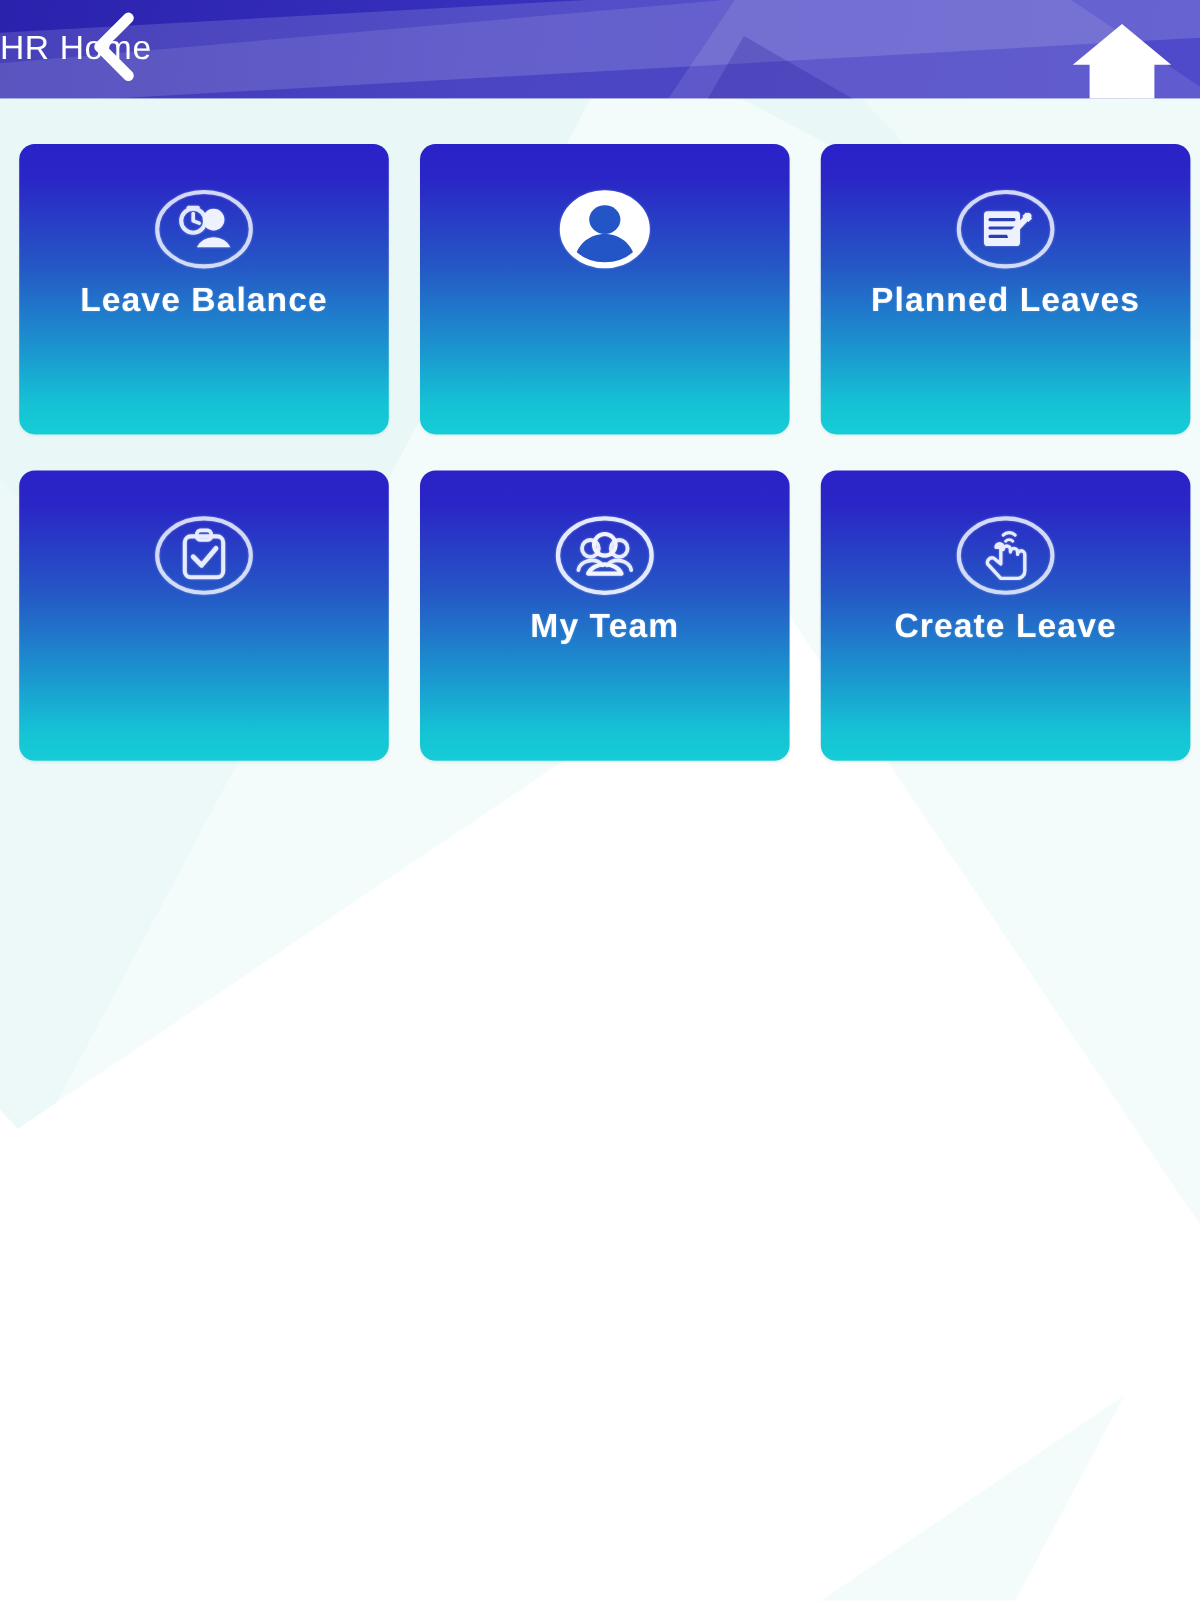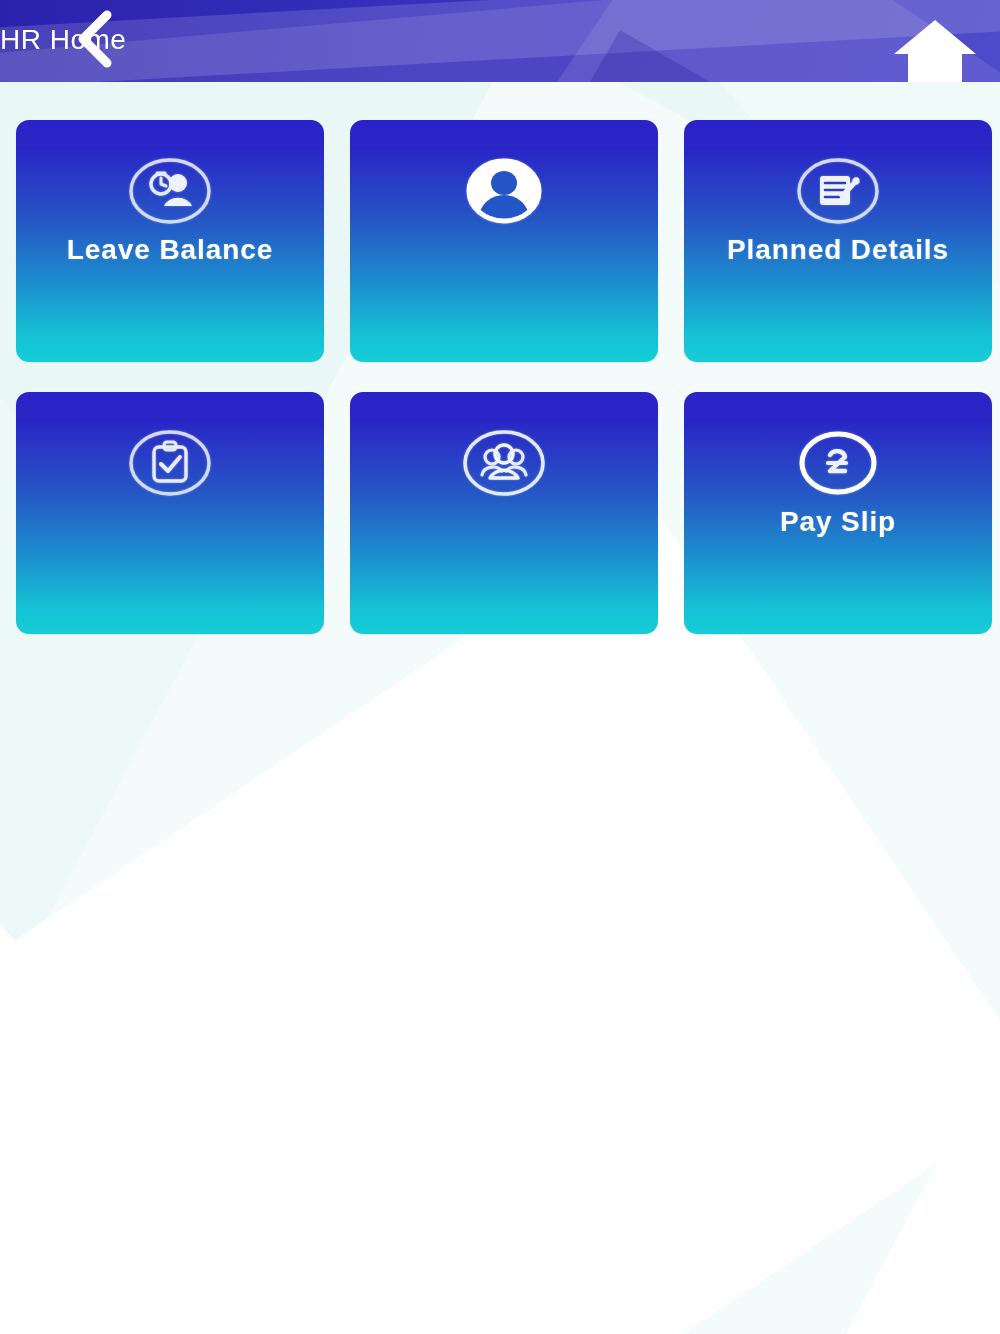--- a/index.html
+++ b/index.html
@@ -288,21 +288,21 @@
     <div class="tile">
       <div class="tile-icon">
         <svg width="88" height="74" viewBox="0 0 88 74">
           <ellipse cx="44" cy="37" rx="39" ry="31" fill="none" stroke="#dfe6fb" stroke-width="3.4" opacity=".9"></ellipse>
           <rect x="26" y="22" width="30" height="29" rx="3" fill="#eef2ff"></rect>
           <path d="M31 29 H51 M31 36 H51 M31 43 H45" stroke="#2a3fb4" stroke-width="2.6" stroke-linecap="round"></path>
           <path d="M48 42 L63 26" stroke="#eef2ff" stroke-width="5" stroke-linecap="round"></path>
           <path d="M61 23 L66 28 L63 31 L58 26 Z" fill="#eef2ff"></path>
         </svg>
       </div>
-      <div class="tile-label">Planned Details</div>
+      <div class="tile-label">Planned Leaves</div>
     </div>
 
     <div class="tile">
       <div class="tile-icon">
         <svg width="88" height="74" viewBox="0 0 88 74">
           <ellipse cx="44" cy="37" rx="39" ry="31" fill="none" stroke="#dfe6fb" stroke-width="3.4" opacity=".9"></ellipse>
           <rect x="28" y="21" width="32" height="34" rx="5" fill="none" stroke="#e7ecff" stroke-width="3.4"></rect>
           <rect x="38" y="16" width="12" height="8" rx="3" fill="none" stroke="#e7ecff" stroke-width="3"></rect>
           <path d="M35 38 L42 45 L54 31" fill="none" stroke="#e7ecff" stroke-width="4" stroke-linecap="round" stroke-linejoin="round"></path>
         </svg>
@@ -314,30 +314,32 @@
         <svg width="88" height="74" viewBox="0 0 88 74">
           <ellipse cx="44" cy="37" rx="39" ry="31" fill="none" stroke="#e4eafd" stroke-width="3.6"></ellipse>
           <circle cx="32" cy="31" r="7" fill="none" stroke="#e7ecff" stroke-width="3.2"></circle>
           <circle cx="56" cy="31" r="7" fill="none" stroke="#e7ecff" stroke-width="3.2"></circle>
           <path d="M22 49 a11 9 0 0 1 20 -4" fill="none" stroke="#e7ecff" stroke-width="3.2" stroke-linecap="round"></path>
           <path d="M66 49 a11 9 0 0 0 -20 -4" fill="none" stroke="#e7ecff" stroke-width="3.2" stroke-linecap="round"></path>
           <circle cx="44" cy="28" r="9" fill="none" stroke="#f2f5ff" stroke-width="3.4"></circle>
           <path d="M30 52 a15 12 0 0 1 28 0 Z" fill="none" stroke="#f2f5ff" stroke-width="3.4" stroke-linejoin="round"></path>
         </svg>
       </div>
-    </div>
-
-
-
-    <div class="tile">
-      <div class="tile-icon">
-        <svg width="92" height="76" viewBox="0 0 92 76">
-          <ellipse cx="46" cy="38" rx="36" ry="29" fill="none" stroke="#ffffff" stroke-width="5"></ellipse>
-          <path d="M38 30 a8 7 0 0 1 15 2 L38 46 h15" fill="none" stroke="#eef2ff" stroke-width="4.4" stroke-linecap="round" stroke-linejoin="round"></path>
-          <path d="M36 38 H54" stroke="#eef2ff" stroke-width="4.2" stroke-linecap="round"></path>
-        </svg>
-      </div>
-      <div class="tile-label">Pay Slip</div>
-    </div>
+      <div class="tile-label">My Team</div>
+    </div>
+
+
+    <div class="tile">
+      <div class="tile-icon">
+        <svg width="88" height="74" viewBox="0 0 88 74">
+          <ellipse cx="44" cy="37" rx="39" ry="31" fill="none" stroke="#dfe6fb" stroke-width="3.4" opacity=".9"></ellipse>
+          <path d="M42 20 a7 7 0 0 1 10 0" fill="none" stroke="#e7ecff" stroke-width="2.6" stroke-linecap="round"></path>
+          <path d="M44 25 a4 4 0 0 1 6 0" fill="none" stroke="#e7ecff" stroke-width="2.4" stroke-linecap="round"></path>
+          <path d="M40 30 L40 44 L34 39 a4 4 0 0 0 -5 5 L40 56 h14 a6 6 0 0 0 6 -6 V36 a3 3 0 0 0 -6 0 v-2 a3 3 0 0 0 -6 0 v-2 a3 3 0 0 0 -6 0 v-2 a3 3 0 0 0 -6 0 Z" fill="none" stroke="#e7ecff" stroke-width="2.8" stroke-linejoin="round"></path>
+        </svg>
+      </div>
+      <div class="tile-label">Create Leave</div>
+    </div>
+
 
   </div>
 
 </div>
 
 </body></html>

